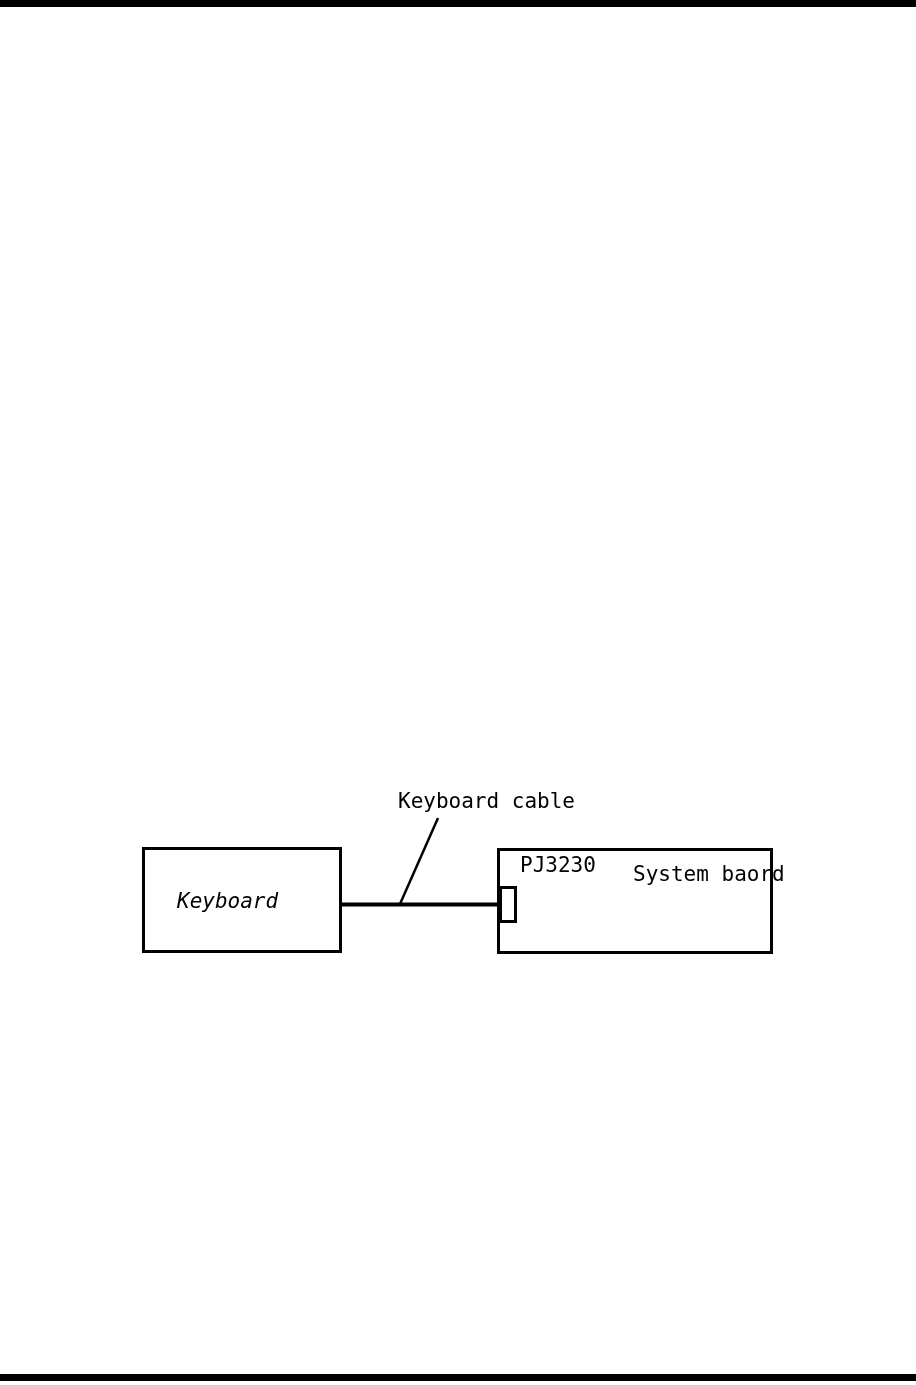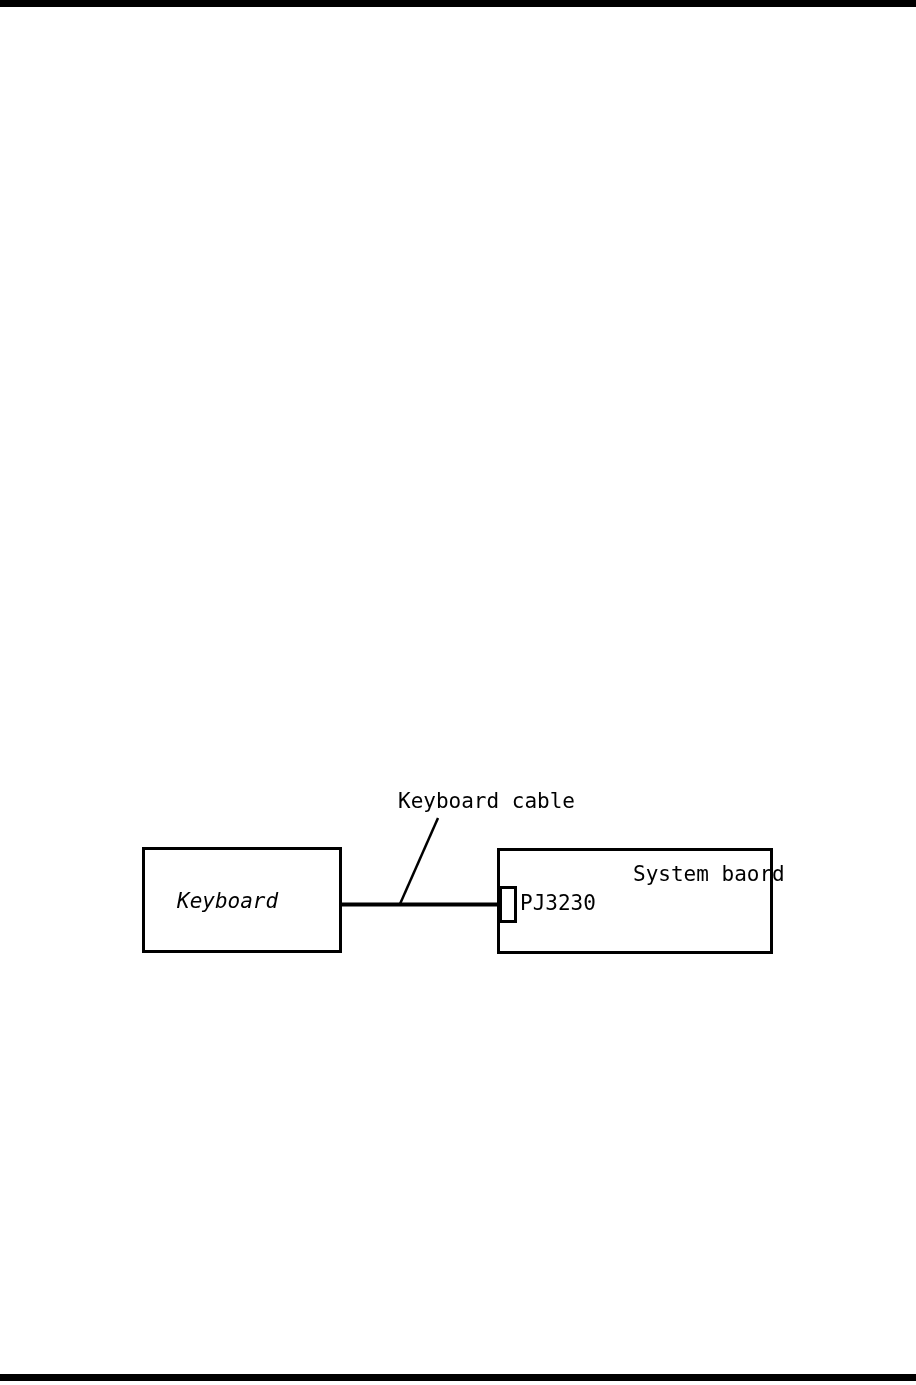--- a/index.html
+++ b/index.html
@@ -48,21 +48,21 @@
     white-space: pre;
     font-family: "DejaVu Sans Mono", "Liberation Mono", monospace;
     font-size: 21px;
     line-height: 1;
     letter-spacing: 0px;
     color: #000000;
   }
   .label-keyboard-cable { left: 398px; top: 791px; }
   .label-keyboard       { left: 177px; top: 891px; font-style: italic; }
   .label-system-board   { left: 591px; top: 864px; margin-left: 42px; }
-  .label-pj             { left: 520px; top: 893px; }
+  .label-pj             { left: 520px; top: 855px; }
 </style>
 </head>
 <body>
 
 <div class="page-bar top"></div>
 <div class="page-bar bottom"></div>
 
 <div class="diagram">
 
   <svg width="916" height="1385" viewBox="0 0 916 1385">

